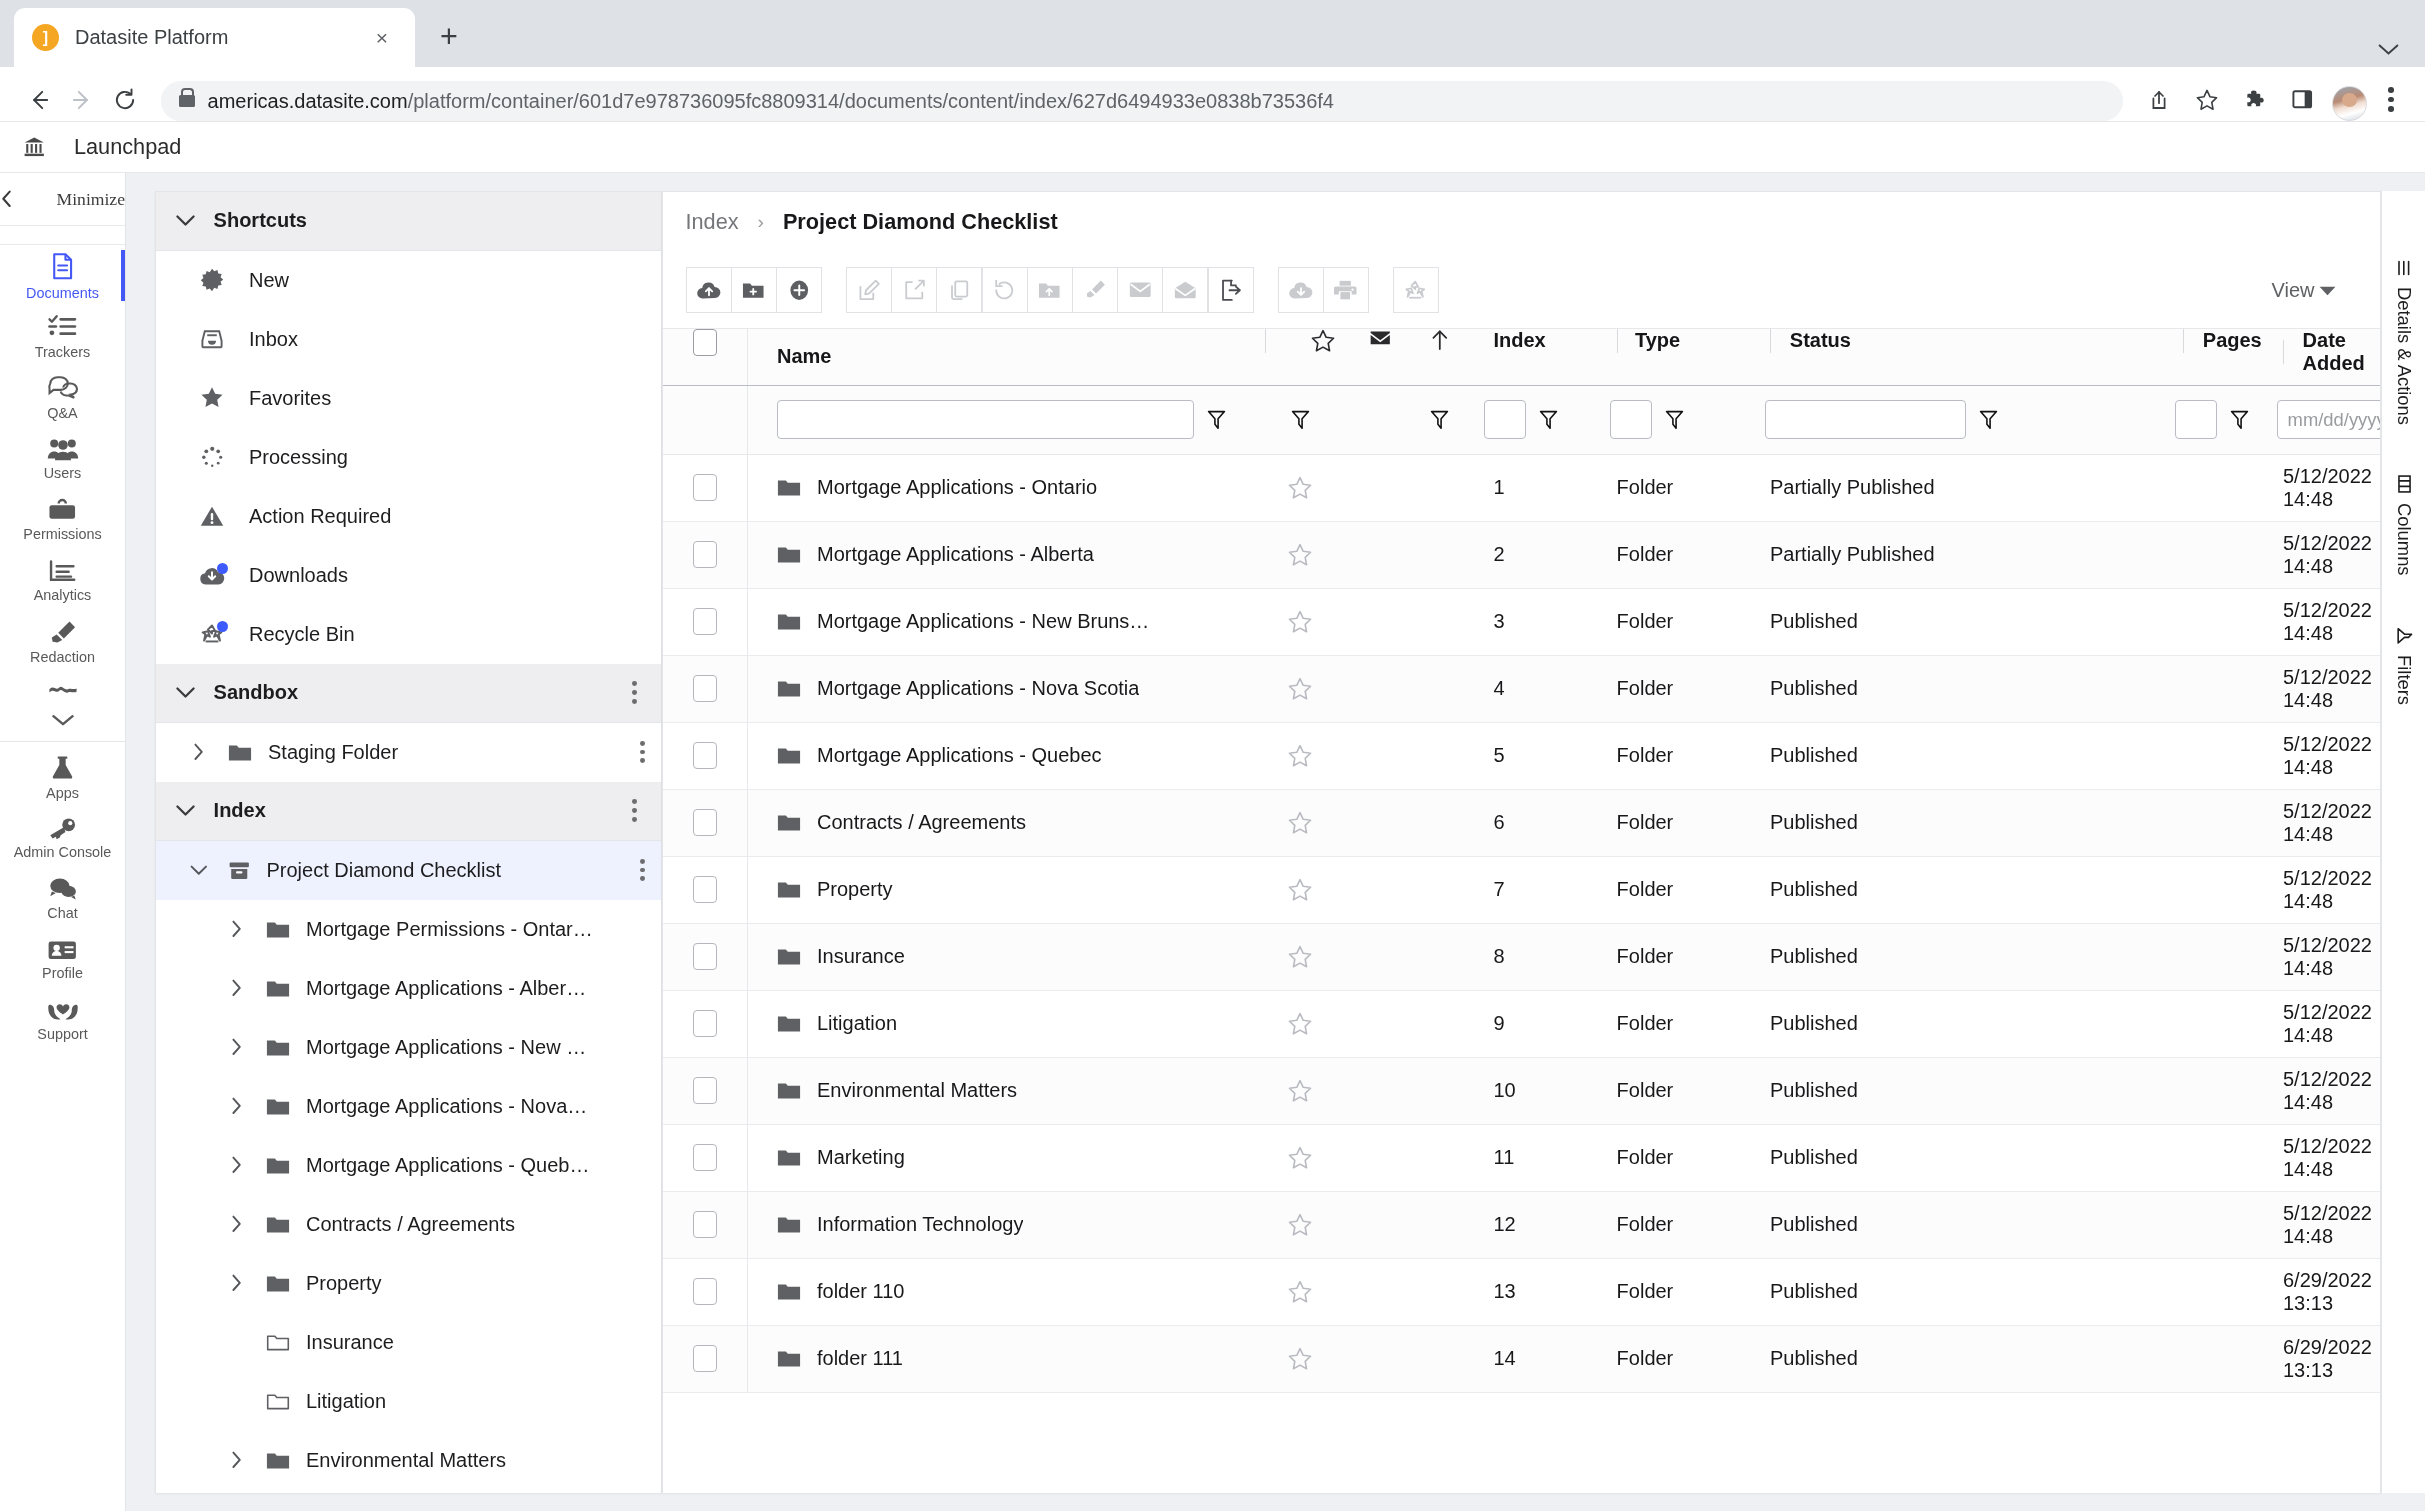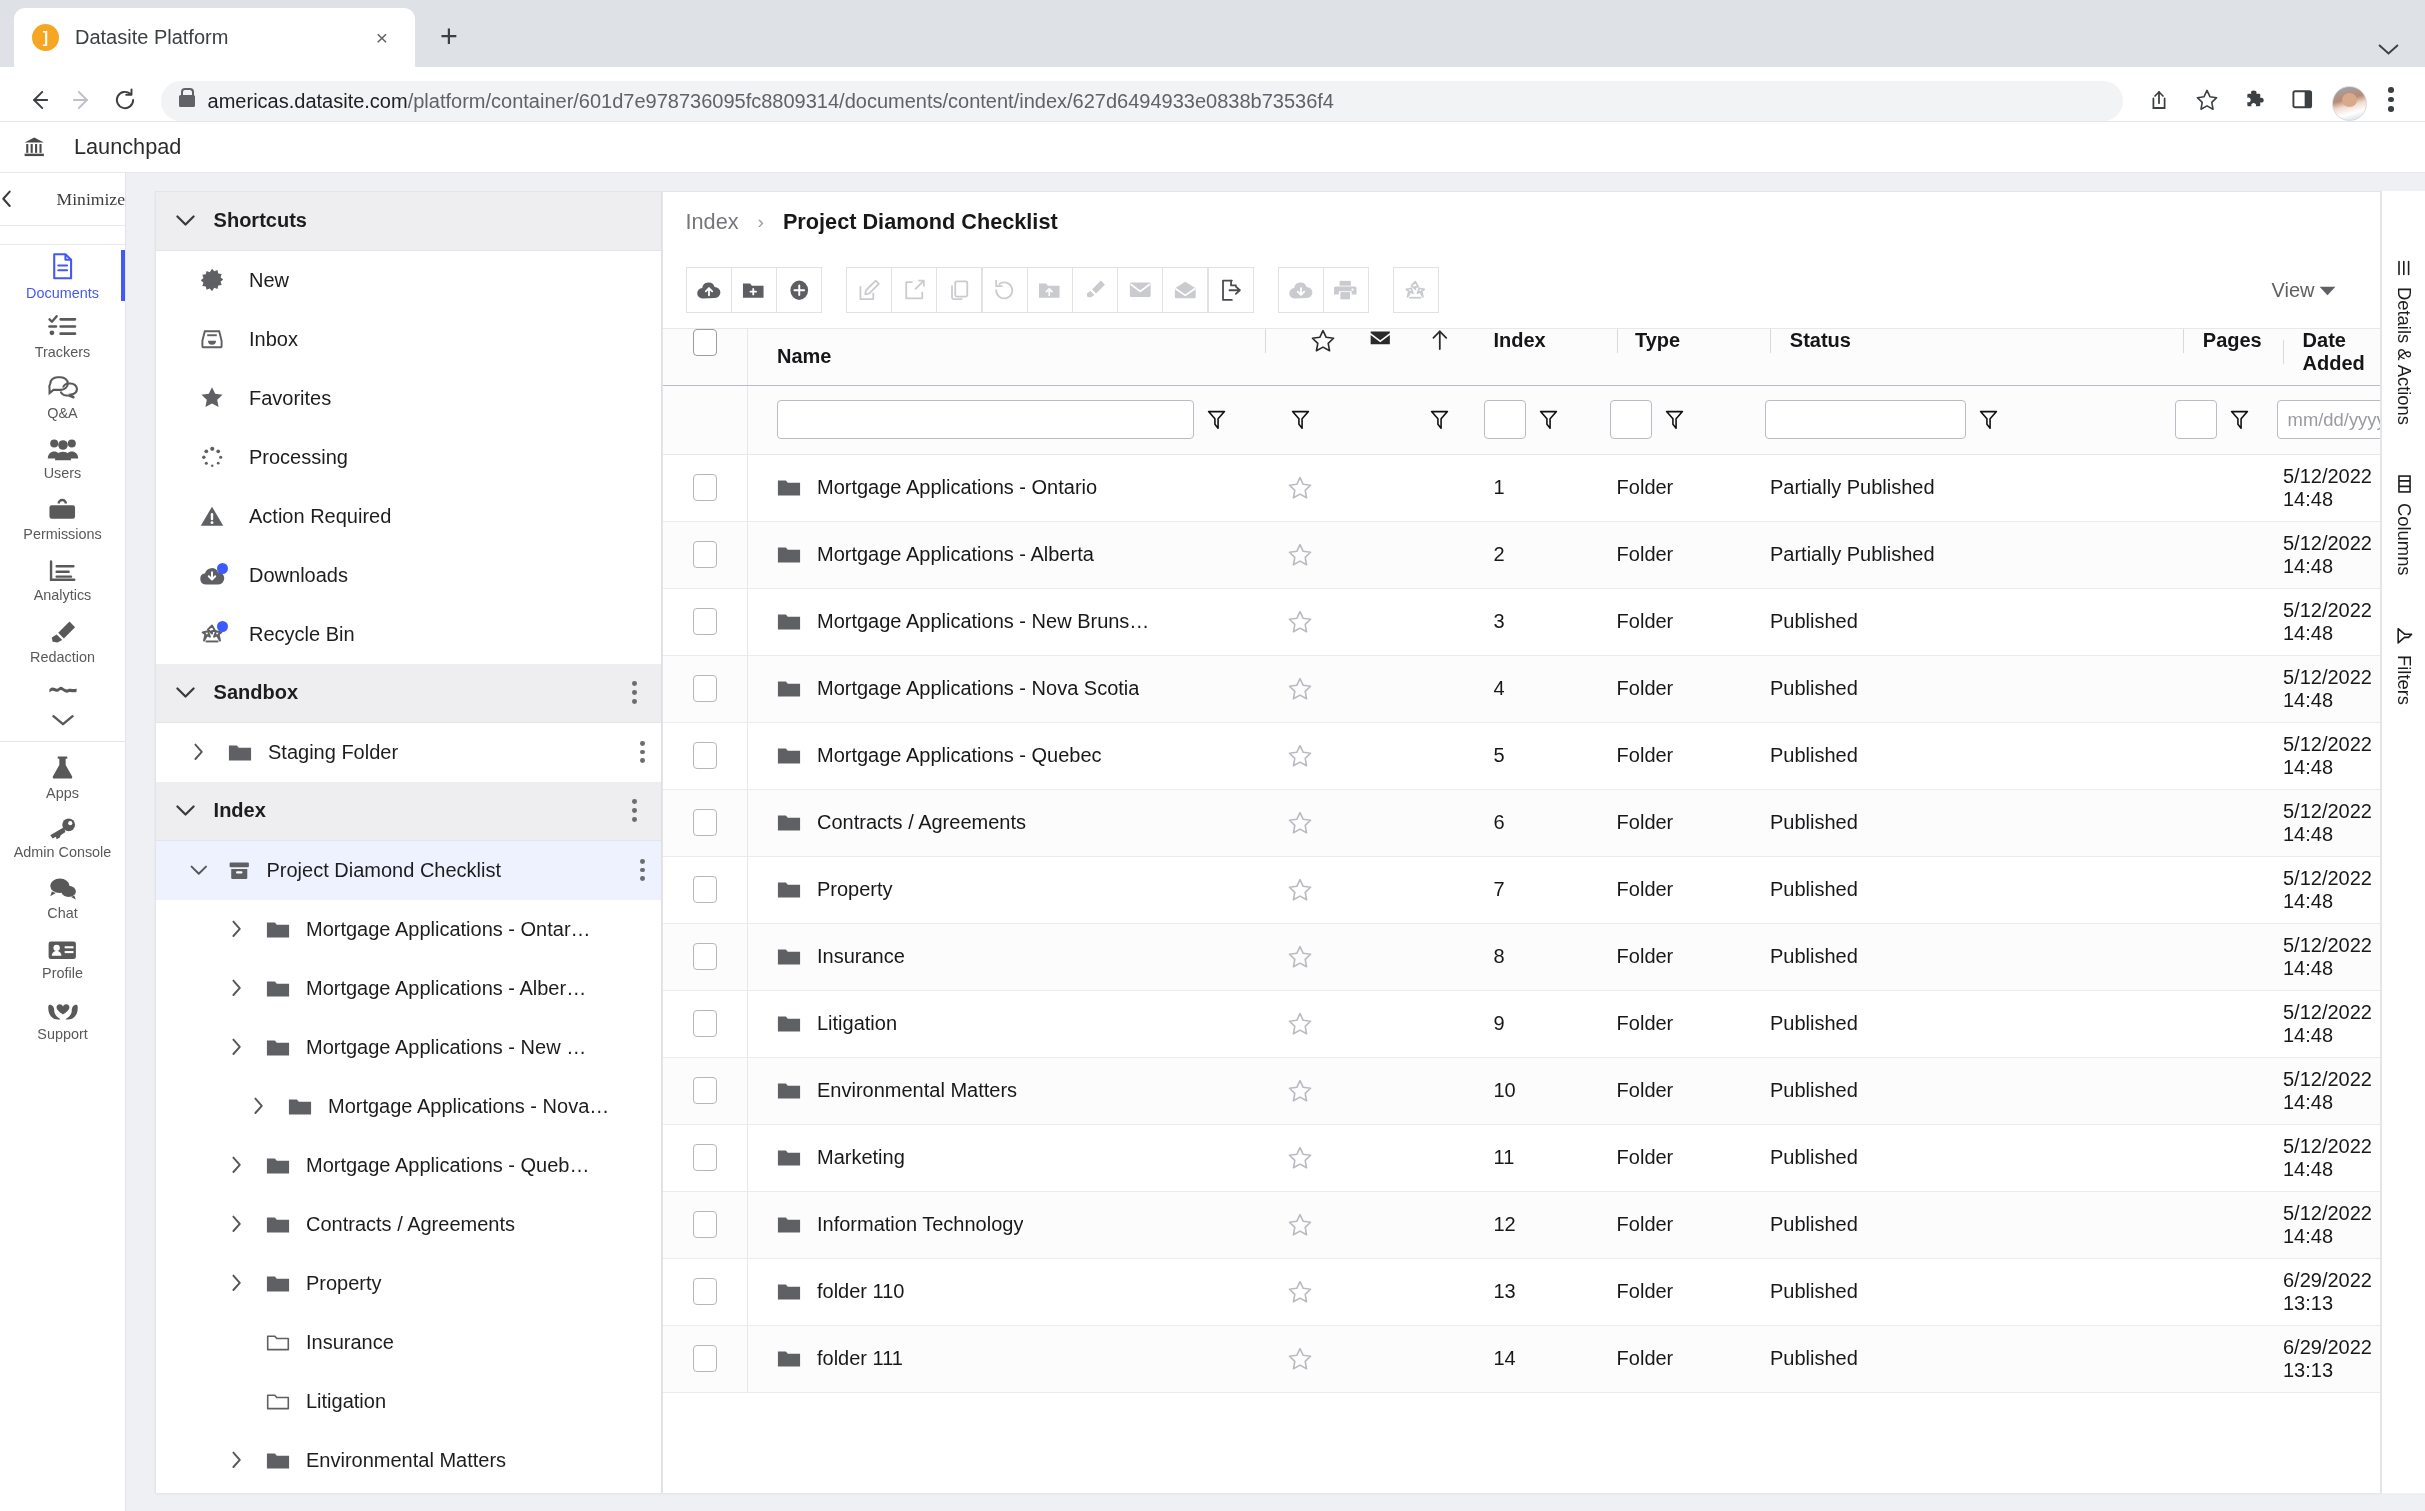--- a/index.html
+++ b/index.html
@@ -750,21 +750,21 @@
       <span class="tw">
           <svg width="11.2" height="17.6" viewBox="0 0 14 22">
             <path d="M3 2 L11 11 L3 20" stroke="currentColor" stroke-width="2.4" fill="none" stroke-linecap="round" stroke-linejoin="round"></path>
           </svg>
         </span>
       <span class="fi">
           <svg width="24" height="19" viewBox="0 0 30 24" fill="currentColor">
             <path d="M1 3 h10 l2.5 3 H29 v16 H1z"></path>
           </svg>
         </span>
-      <span class="tname">Mortgage Applications - Ontar…</span>
+      <span class="tname">Mortgage Permissions - Ontar…</span>
     </div>
     <div class="tree-item" style="padding-left:67px;">
       <span class="tw">
           <svg width="11.2" height="17.6" viewBox="0 0 14 22">
             <path d="M3 2 L11 11 L3 20" stroke="currentColor" stroke-width="2.4" fill="none" stroke-linecap="round" stroke-linejoin="round"></path>
           </svg>
         </span>
       <span class="fi">
           <svg width="24" height="19" viewBox="0 0 30 24" fill="currentColor">
             <path d="M1 3 h10 l2.5 3 H29 v16 H1z"></path>
@@ -778,21 +778,21 @@
             <path d="M3 2 L11 11 L3 20" stroke="currentColor" stroke-width="2.4" fill="none" stroke-linecap="round" stroke-linejoin="round"></path>
           </svg>
         </span>
       <span class="fi">
           <svg width="24" height="19" viewBox="0 0 30 24" fill="currentColor">
             <path d="M1 3 h10 l2.5 3 H29 v16 H1z"></path>
           </svg>
         </span>
       <span class="tname">Mortgage Applications - New …</span>
     </div>
-    <div class="tree-item" style="padding-left:89px;">
+    <div class="tree-item" style="padding-left:67px;">
       <span class="tw">
           <svg width="11.2" height="17.6" viewBox="0 0 14 22">
             <path d="M3 2 L11 11 L3 20" stroke="currentColor" stroke-width="2.4" fill="none" stroke-linecap="round" stroke-linejoin="round"></path>
           </svg>
         </span>
       <span class="fi">
           <svg width="24" height="19" viewBox="0 0 30 24" fill="currentColor">
             <path d="M1 3 h10 l2.5 3 H29 v16 H1z"></path>
           </svg>
         </span>

